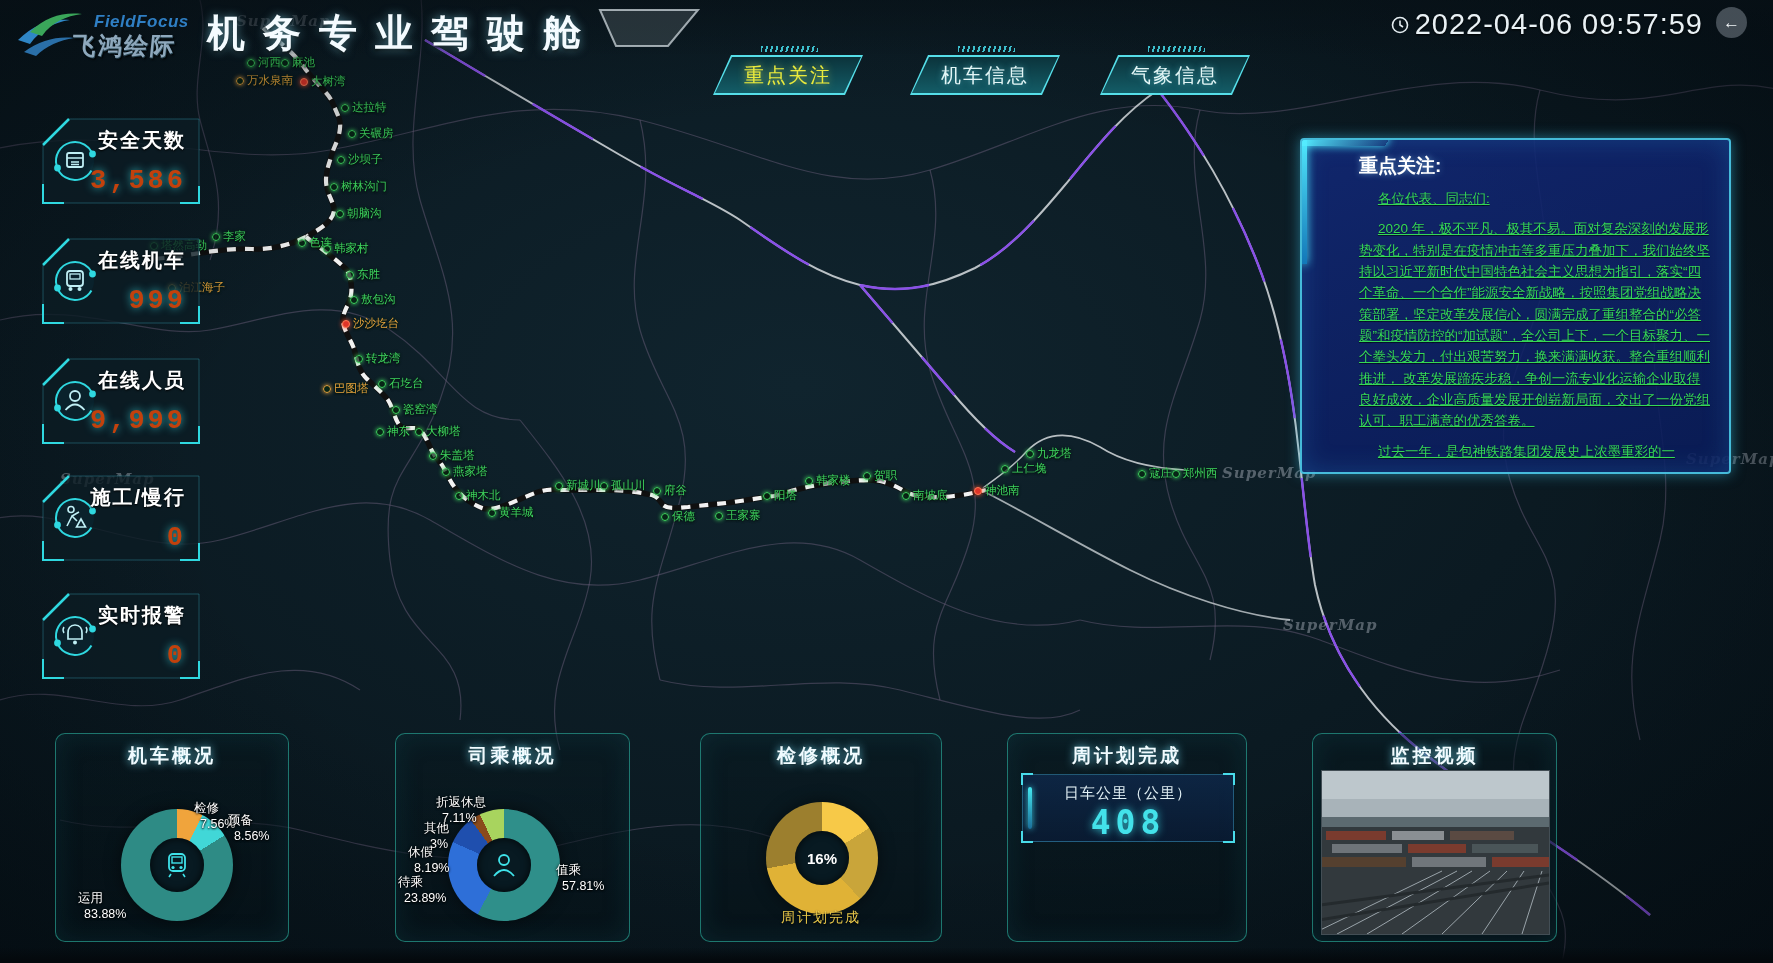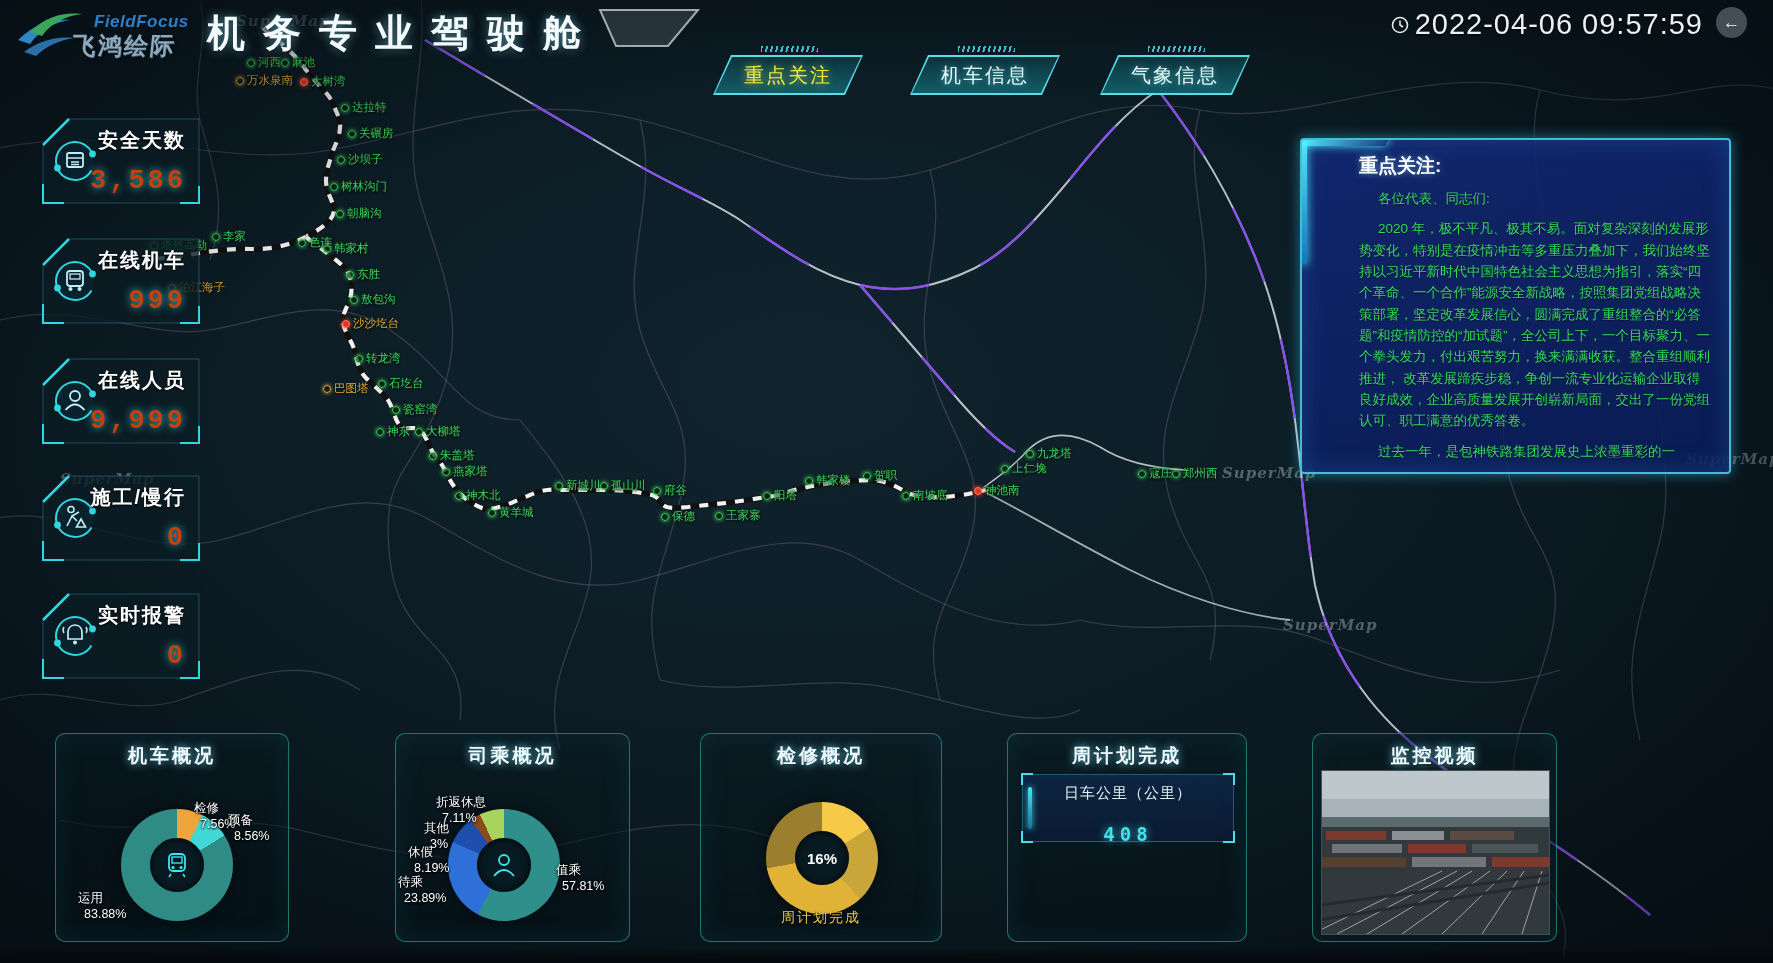--- a/index.html
+++ b/index.html
@@ -72,21 +72,21 @@
     overflow:hidden;padding-left:39px;}
   .focus-panel::before{content:"";position:absolute;left:-2px;top:-6px;width:7px;height:130px;
     background:linear-gradient(#54ecff,#1277b8);box-shadow:0 0 10px #49e6ff;}
   .focus-panel::after{content:"";position:absolute;left:-4px;top:-4px;width:90px;height:10px;
     background:linear-gradient(90deg,#54ecff,rgba(80,220,250,.1));transform:skewX(-35deg);
     box-shadow:0 0 8px #49e6ff;}
   .focus-title{margin:13px 18px 4px;font-size:19px;font-weight:bold;color:#ffffff;
     text-shadow:0 0 6px rgba(150,220,255,.6);}
   .focus-body{padding:0 18px;}
   .focus-body p{margin:9px 0;font-size:13.5px;line-height:1.58;color:#35d957;
-    text-indent:1.4em;text-shadow:0 1px 1px rgba(0,0,0,.5);}
+    text-indent:1.4em;text-shadow:0 1px 1px rgba(0,0,0,.5);text-decoration:underline;}
   
   .panel{position:absolute;top:733px;height:207px;z-index:6;border:1.5px solid rgba(50,200,180,.55);
     border-radius:10px;background:linear-gradient(180deg,rgba(8,26,32,.4),rgba(6,18,24,.62));
     box-shadow:inset 0 0 26px rgba(18,80,90,.28);}
   .panel-title{text-align:center;margin-top:9px;font-size:19px;font-weight:bold;color:#f0fbff;
     letter-spacing:3px;text-shadow:0 0 9px rgba(120,230,255,.85),0 1px 2px #000;}
   .donut{position:absolute;width:112px;height:112px;border-radius:50%;
     box-shadow:0 0 16px rgba(0,0,0,.5);}
   .donut .hole{position:absolute;inset:26%;border-radius:50%;background:#081a22;
     display:flex;align-items:center;justify-content:center;
@@ -103,22 +103,22 @@
     background:linear-gradient(180deg,rgba(16,48,96,.55),rgba(10,30,64,.55));
     border:1px solid rgba(70,180,220,.4);}
   .stat-box::before{content:"";position:absolute;left:5px;top:12px;width:4px;height:42px;
     border-radius:2px;background:linear-gradient(#45e8f0,#1b6f9a);box-shadow:0 0 6px #3fd8e8;}
   .stat-box .corner{position:absolute;width:10px;height:10px;border-color:#49dcea;border-style:solid;}
   .stat-box .c-tl{left:-2px;top:-2px;border-width:2px 0 0 2px;}
   .stat-box .c-tr{right:-2px;top:-2px;border-width:2px 2px 0 0;}
   .stat-box .c-bl{left:-2px;bottom:-2px;border-width:0 0 2px 2px;}
   .stat-box .c-br{right:-2px;bottom:-2px;border-width:0 2px 2px 0;}
   .stat-box .sb-label{margin-top:9px;text-align:center;font-size:15px;color:#e2f0f5;letter-spacing:1px;}
-  .stat-box .sb-value{margin-top:20px;text-align:center;font-family:"DejaVu Sans Mono",monospace;
-    font-size:19px;font-weight:bold;color:#43e2ea;letter-spacing:5px;
+  .stat-box .sb-value{margin-top:0;text-align:center;font-family:"DejaVu Sans Mono",monospace;
+    font-size:33px;font-weight:bold;color:#43e2ea;letter-spacing:5px;
     text-shadow:0 0 8px rgba(60,225,235,.8);}
   
   .video-frame{position:absolute;left:8px;top:36px;width:227px;height:163px;background:#20262a;
     border:1px solid rgba(120,140,150,.4);overflow:hidden;cursor:pointer;}
 </style>
 </head>
 <body>
 
 <svg id="map-svg" width="1773" height="963" viewBox="0 0 1773 963">
   <g fill="none" stroke="#7a6888" stroke-opacity="0.42" stroke-width="1.2">

